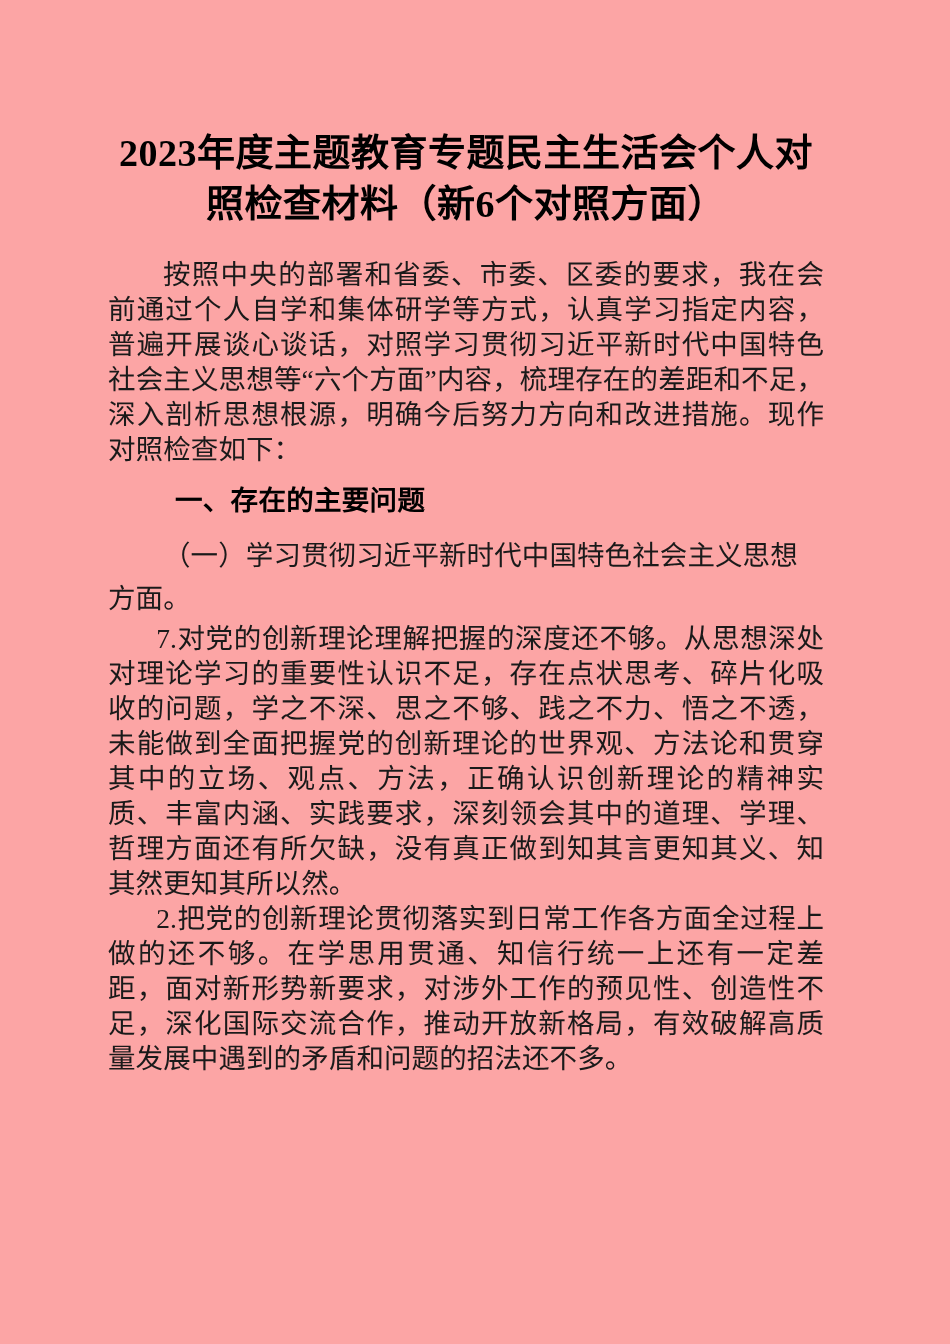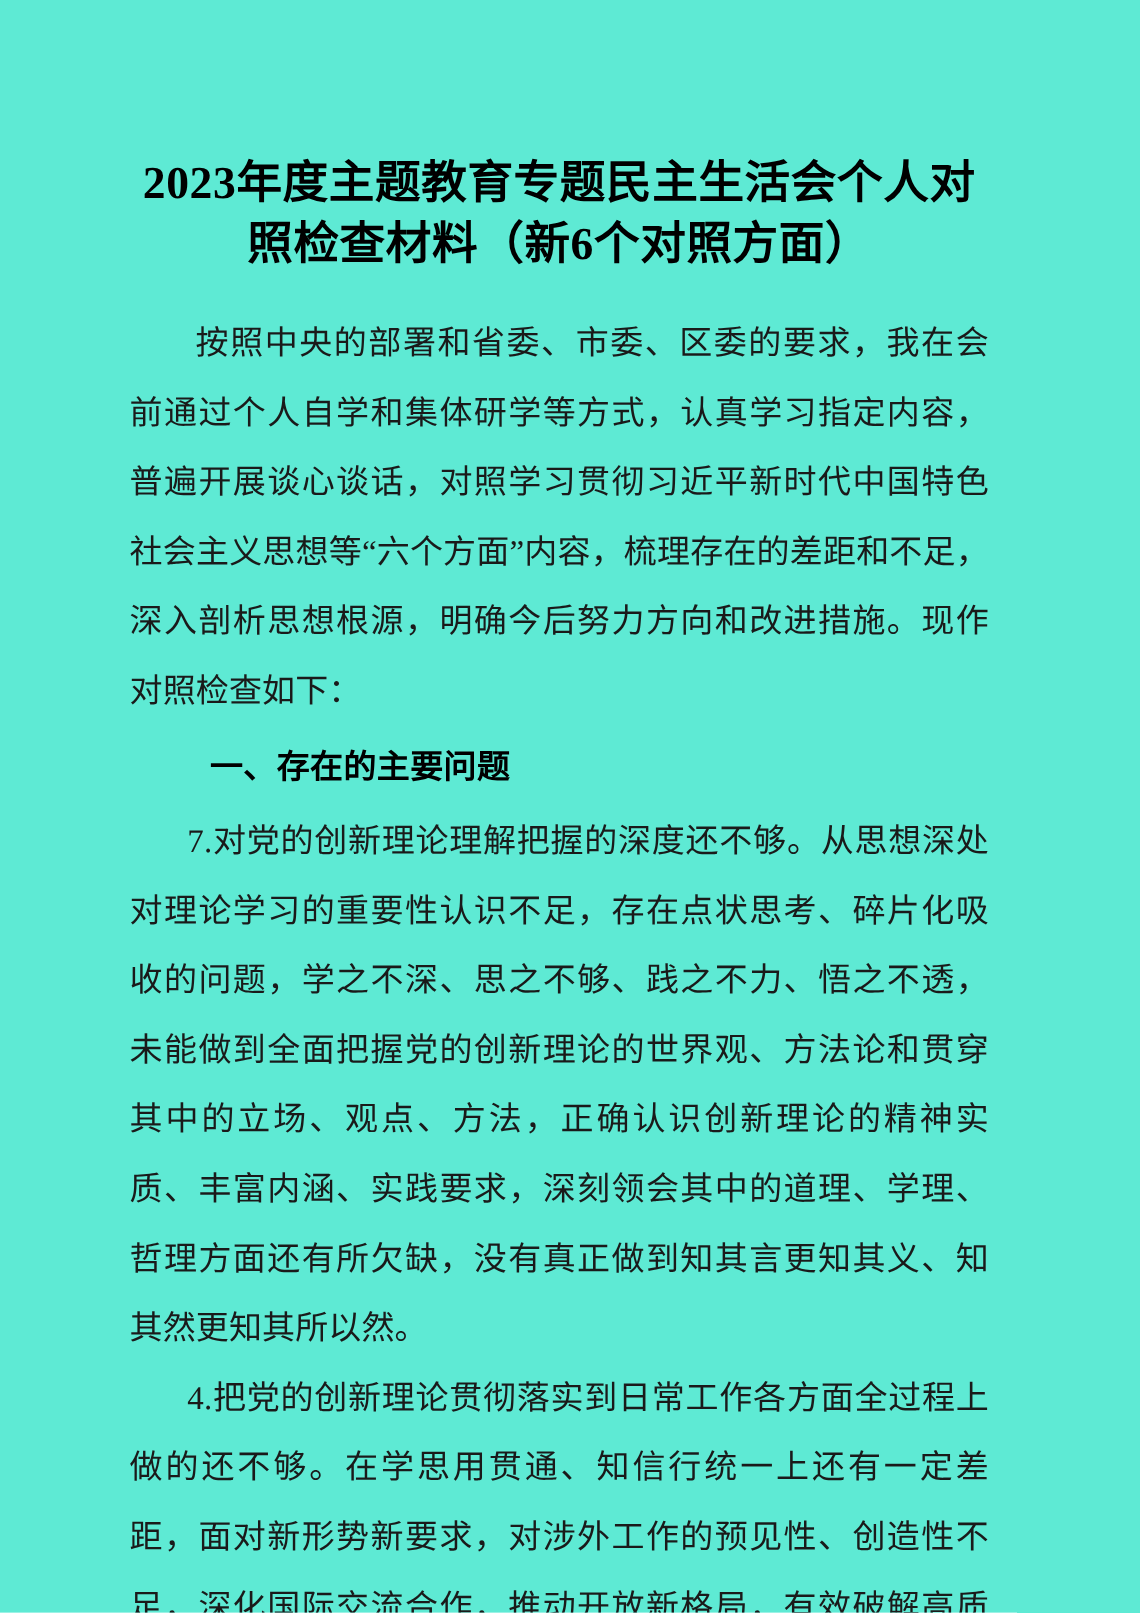--- a/index.html
+++ b/index.html
@@ -6,21 +6,21 @@
   html, body {
     margin: 0;
     padding: 0;
     background: #ffffff;
   }
 
   .page {
     position: relative;
     width: 950px;
     height: 1344px;
-    background: #5eead4;
+    background: #fca5a5;
     margin: 0 auto;
     overflow: hidden;
     box-sizing: border-box;
   }
 
   .doc-body {
     position: absolute;
     left: 108px;
     top: 0;
     width: 716px;
@@ -38,21 +38,21 @@
     color: #000000;
     letter-spacing: 0.5px;
     white-space: pre-line;
   }
 
   
   .para {
     margin: 0;
     font-family: "Liberation Serif", "DejaVu Serif", serif;
     font-size: 27.5px;
-    line-height: 58px;
+    line-height: 35px;
     color: #1a1a1a;
     text-align: justify;
     text-justify: inter-character;
     text-indent: 2em;
     letter-spacing: 0.1px;
     word-break: break-all;
   }
 
   .para.lead {
     margin-top: 27px;
@@ -93,21 +93,22 @@
 <div class="page">
 
   <div class="doc-body">
 
     <h1 class="doc-title">2023年度主题教育专题民主生活会个人对照检查材料（新6个对照方面）</h1>
 
     <p class="para lead">按照中央的部署和省委、市委、区委的要求，我在会前通过个人自学和集体研学等方式，认真学习指定内容，普遍开展谈心谈话，对照学习贯彻习近平新时代中国特色社会主义思想等“六个方面”内容，梳理存在的差距和不足，深入剖析思想根源，明确今后努力方向和改进措施。现作对照检查如下：</p>
 
     <p class="heading-1">一、存在的主要问题</p>
 
+    <p class="heading-2">（一）学习贯彻习近平新时代中国特色社会主义思想方面。</p>
 
     <p class="para numbered">7.对党的创新理论理解把握的深度还不够。从思想深处对理论学习的重要性认识不足，存在点状思考、碎片化吸收的问题，学之不深、思之不够、践之不力、悟之不透，未能做到全面把握党的创新理论的世界观、方法论和贯穿其中的立场、观点、方法，正确认识创新理论的精神实质、丰富内涵、实践要求，深刻领会其中的道理、学理、哲理方面还有所欠缺，没有真正做到知其言更知其义、知其然更知其所以然。</p>
 
-    <p class="para numbered">4.把党的创新理论贯彻落实到日常工作各方面全过程上做的还不够。在学思用贯通、知信行统一上还有一定差距，面对新形势新要求，对涉外工作的预见性、创造性不足，深化国际交流合作，推动开放新格局，有效破解高质量发展中遇到的矛盾和问题的招法还不多。</p>
+    <p class="para numbered">2.把党的创新理论贯彻落实到日常工作各方面全过程上做的还不够。在学思用贯通、知信行统一上还有一定差距，面对新形势新要求，对涉外工作的预见性、创造性不足，深化国际交流合作，推动开放新格局，有效破解高质量发展中遇到的矛盾和问题的招法还不多。</p>
 
 
   </div>
 
 </div>
 
 </body></html>

